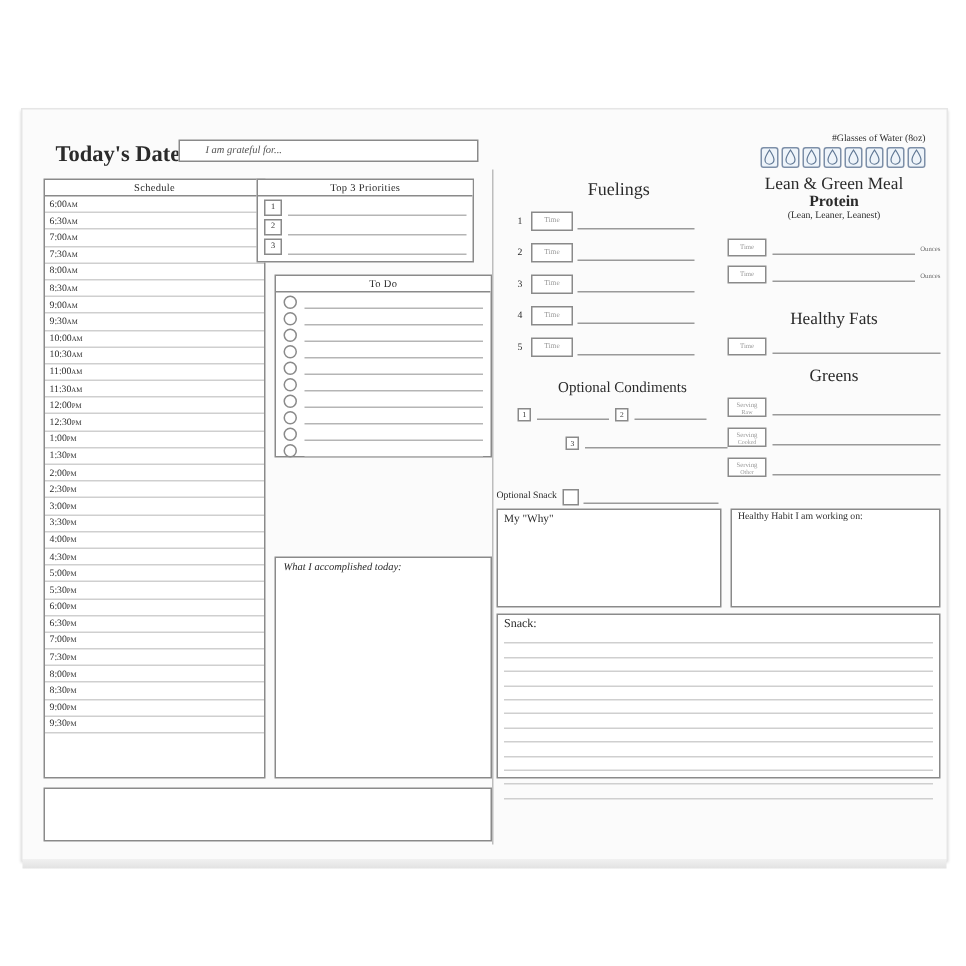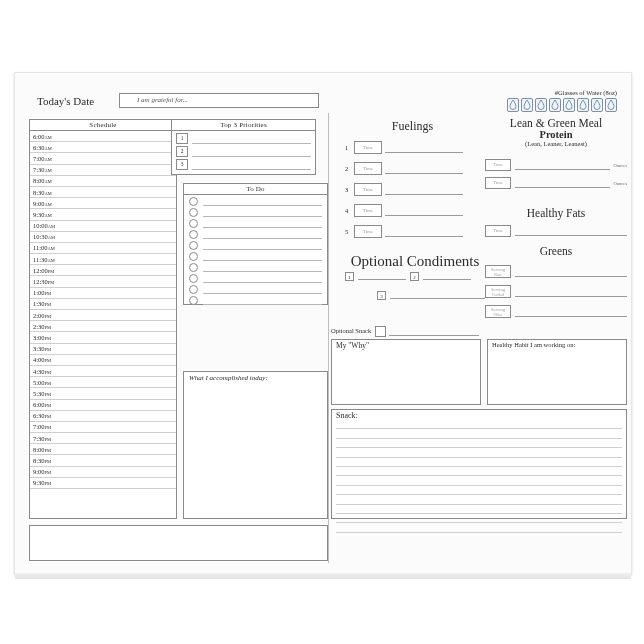--- a/index.html
+++ b/index.html
@@ -25,21 +25,21 @@
     background:linear-gradient(#f0f0f0,#e2e2e2);
   }
   .pg{position:absolute;box-sizing:border-box;}
   .bx{border:1px solid #8a8a8a;background:#fff;}
   .hdr{
     text-align:center;font-size:7px;letter-spacing:.2px;
     border-bottom:1px solid #8a8a8a;padding:1px 0;background:#fff;
   }
   .ttl-script{font-family:"Liberation Serif",serif;font-style:italic;}
   
-  #todaysDate{left:22px;top:22px;font-size:11px;}
+  #todaysDate{left:22px;top:22px;font-size:15px;font-weight:bold;}
   #gratefulBox{
     left:104px;top:20px;width:200px;height:15px;
   }
   #gratefulTxt{
     position:absolute;left:5px;top:2px;font-size:7px;font-style:italic;color:#555;margin-left:12px;
   }
   #waterWrap{right:14px;top:16px;text-align:right;}
   #waterLabel{font-size:6.5px;}
   .drops{display:flex;gap:2px;margin-top:2px;justify-content:flex-end;}
   .drop{
@@ -76,21 +76,21 @@
   #accomplished .lbl{font-size:7px;font-style:italic;padding:2px 0 0 5px;}
   
   #fuelTitle{left:330px;top:46px;width:135px;text-align:center;font-size:12px;}
   .fuel-row{position:absolute;display:flex;align-items:center;gap:3px;}
   .fuel-n{font-size:6.5px;width:6px;}
   .timebx{
     width:26px;height:11px;border:1px solid #8a8a8a;background:#fff;
     font-size:5px;color:#9a9a9a;text-align:center;line-height:11px;
   }
   .fuel-line{width:78px;border-bottom:1px solid #9a9a9a;height:10px;}
-  #condTitle{left:330px;top:180px;width:140px;text-align:center;font-size:15px;}
+  #condTitle{left:330px;top:180px;width:140px;text-align:center;font-size:10px;}
   .cond-bx{
     position:absolute;width:9px;height:9px;border:1px solid #8a8a8a;background:#fff;
     font-size:5px;text-align:center;line-height:9px;
   }
   .cond-line{position:absolute;border-bottom:1px solid #9a9a9a;height:8px;}
   #snackLbl{position:absolute;left:316px;top:254px;font-size:6.5px;}
   #snackBx{position:absolute;left:360px;top:253px;width:9px;height:9px;border:1px solid #8a8a8a;background:#fff;}
   #snackLine{position:absolute;left:374px;top:254px;width:90px;border-bottom:1px solid #9a9a9a;height:8px;}
   #whyBox{left:316px;top:266px;width:150px;height:66px;}
   #whyBox .lbl{font-size:7.5px;padding:1px 0 0 4px;}

